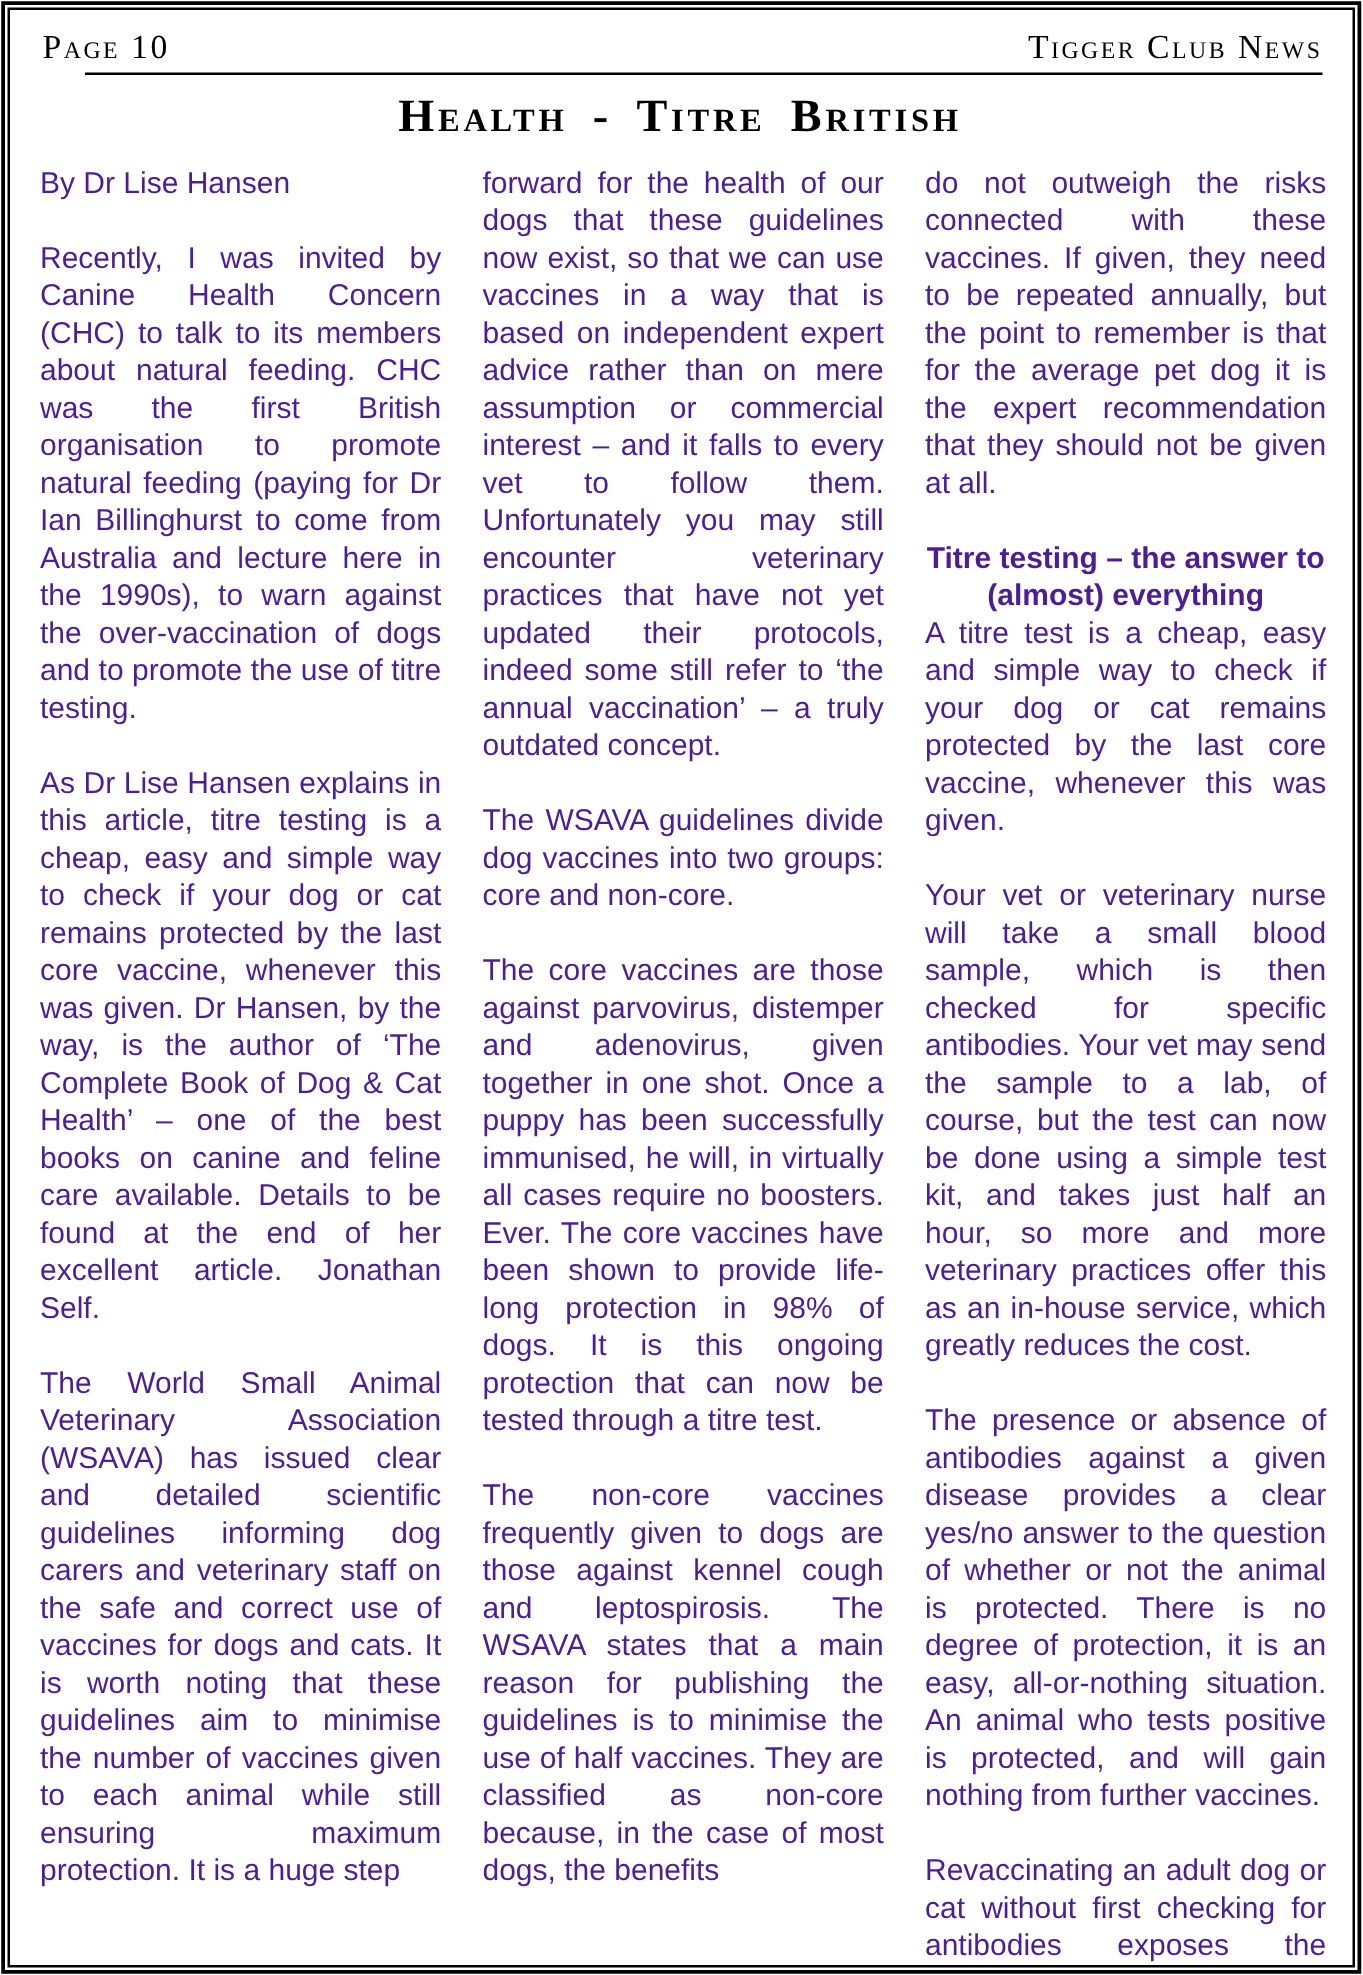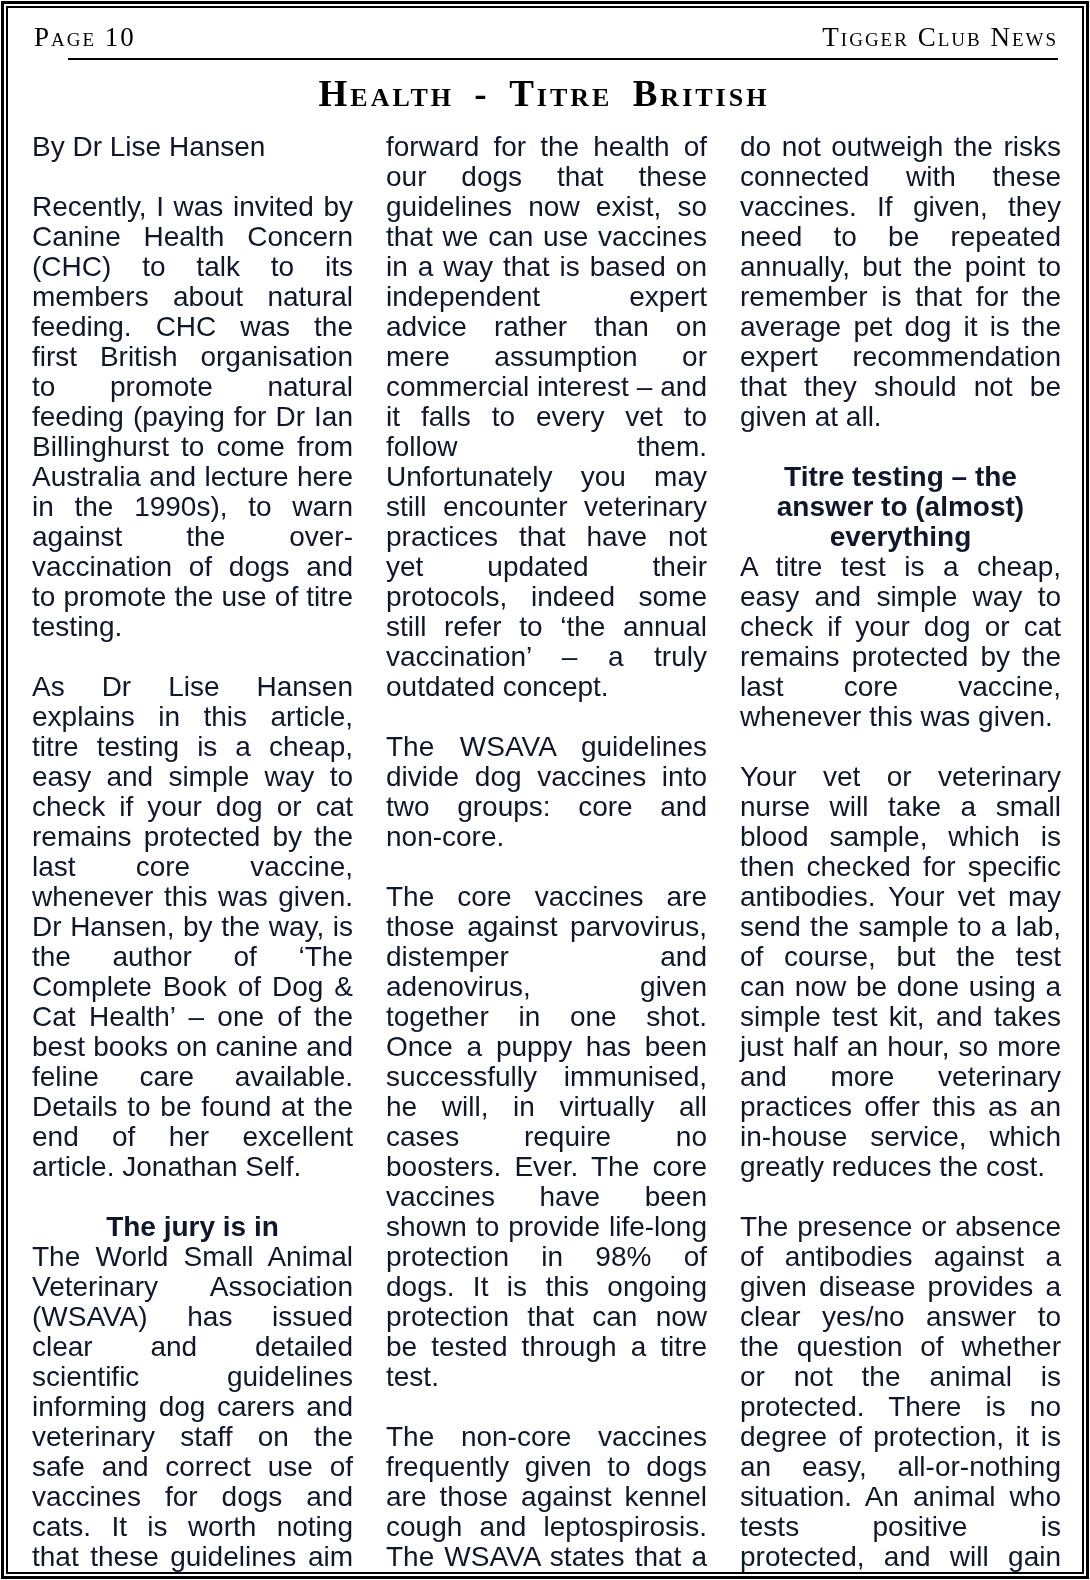--- a/index.html
+++ b/index.html
@@ -67,23 +67,23 @@
     gap: 33px;
     margin-top: 18px;
     padding: 0 0 0 8px;
   }
   .col {
     flex: 0 0 321px;
     width: 321px;
   }
   .col p, .col h3 {
     font-family: "Liberation Sans", sans-serif;
-    font-size: 28px;
+    font-size: 24px;
     line-height: 30px;
-    color: #0f172a;
+    color: #4c1d95;
     text-align: justify;
   }
   .col p {
     margin: 0 0 30px 0;
   }
   .col h3 {
     margin: 0;
     font-weight: bold;
     text-align: center;
   }
@@ -106,21 +106,20 @@
     </header>
 
     <h1 class="article-title">Health - Titre British</h1>
 
     <div class="columns">
 
       <div class="col">
         <p class="byline">By Dr Lise Hansen</p>
         <p>Recently, I was invited by Canine Health Concern (CHC) to talk to its members about natural feeding. CHC was the first British organisation to promote natural feeding (paying for Dr Ian Billinghurst to come from Australia and lecture here in the 1990s), to warn against the over-vaccination of dogs and to promote the use of titre testing.</p>
         <p>As Dr Lise Hansen explains in this article, titre testing is a cheap, easy and simple way to check if your dog or cat remains protected by the last core vaccine, whenever this was given. Dr Hansen, by the way, is the author of ‘The Complete Book of Dog &amp; Cat Health’ – one of the best books on canine and feline care available. Details to be found at the end of her excellent article. Jonathan Self.</p>
-        <h3>The jury is in</h3>
         <p>The World Small Animal Veterinary Association (WSAVA) has issued clear and detailed scientific guidelines informing dog carers and veterinary staff on the safe and correct use of vaccines for dogs and cats. It is worth noting that these guidelines aim to minimise the number of vaccines given to each animal while still ensuring maximum protection. It is a huge step</p>
       </div>
 
       <div class="col">
         <p>forward for the health of our dogs that these guidelines now exist, so that we can use vaccines in a way that is based on independent expert advice rather than on mere assumption or commercial interest – and it falls to every vet to follow them. Unfortunately you may still encounter veterinary practices that have not yet updated their protocols, indeed some still refer to ‘the annual vaccination’ – a truly outdated concept.</p>
         <p>The WSAVA guidelines divide dog vaccines into two groups: core and non-core.</p>
         <p>The core vaccines are those against parvovirus, distemper and adenovirus, given together in one shot. Once a puppy has been successfully immunised, he will, in virtually all cases require no boosters. Ever. The core vaccines have been shown to provide life-long protection in 98% of dogs. It is this ongoing protection that can now be tested through a titre test.</p>
         <p>The non-core vaccines frequently given to dogs are those against kennel cough and leptospirosis. The WSAVA states that a main reason for publishing the guidelines is to minimise the use of half vaccines. They are classified as non-core because, in the case of most dogs, the benefits</p>
       </div>
 

